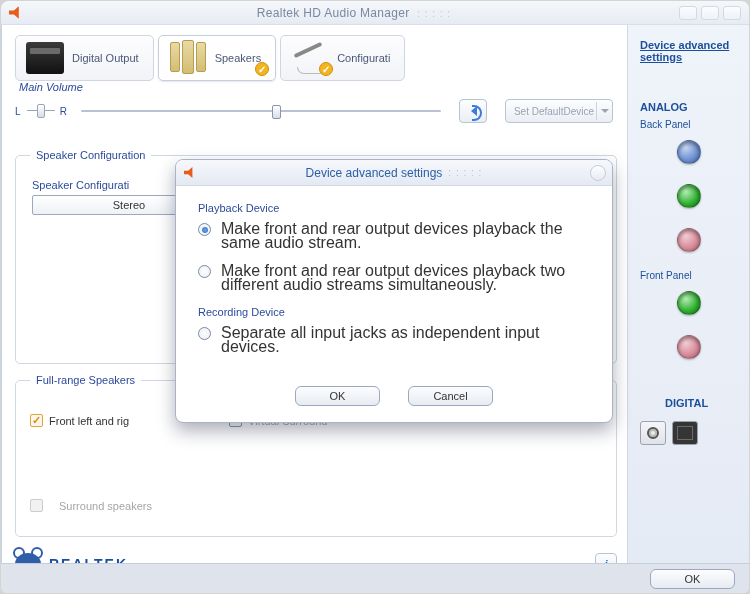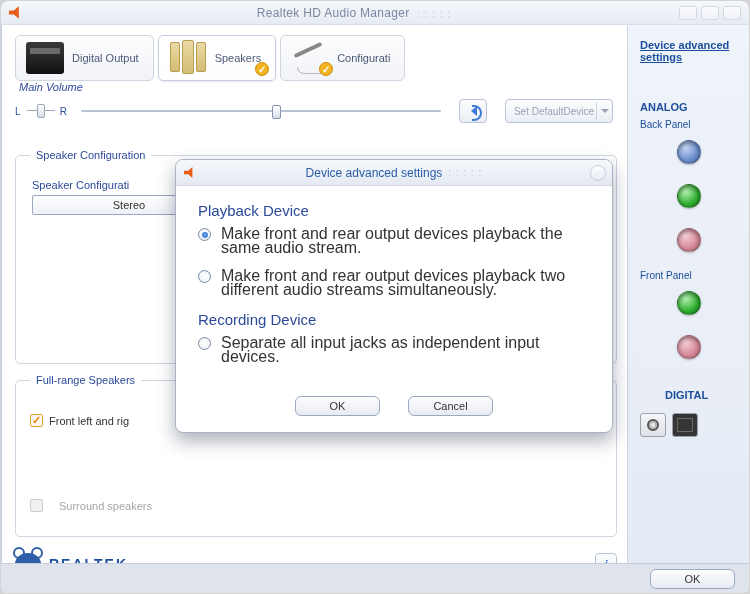--- a/index.html
+++ b/index.html
@@ -295,21 +295,21 @@
     position:absolute; left:8px;
     width:12px;height:12px;background:#e95b1b;
     clip-path: polygon(0 35%,35% 35%,70% 5%,70% 95%,35% 65%,0 65%);
   }
   .dlg-title .dots { color:#b6c1d6; letter-spacing:1px; font-size:10px; margin-left:6px;}
   .dlg-close {
     position:absolute; right:6px; width:16px;height:16px;border-radius:50%;
     border:1px solid #c4ccda; background:linear-gradient(#fff,#e7ebf2);
   }
   .dlg-body { padding:12px 22px 8px; color:#333; }
-  .sect { color:#2b4a9a; font-size:15px; margin:4px 0 8px; }
+  .sect { color:#2b4a9a; font-size:11px; margin:4px 0 8px; }
   .radio-row { display:flex; gap:10px; margin:8px 0 14px; align-items:flex-start;}
   .radio {
     width:13px;height:13px;border:1px solid #7b8aa3;border-radius:50%;
     background:radial-gradient(#fff,#e8ecf3);
     flex:0 0 auto; margin-top:1px;
     display:flex;align-items:center;justify-content:center;
   }
   .radio.sel::after {
     content:"";width:6px;height:6px;border-radius:50%;
     background:radial-gradient(#6fa4e6,#2f6bd0);
@@ -444,21 +444,21 @@
 
       <div class="sec-title">ANALOG</div>
       <div style="font-size:10px;color:#1b4f9b;">Back Panel</div>
       <span class="jack blue"></span>
       <span class="jack green"></span>
       <span class="jack pink"></span>
       <div style="font-size:10px;color:#1b4f9b;margin-top:8px;">Front Panel</div>
       <span class="jack green"></span>
       <span class="jack pink"></span>
 
-      <div class="sec-title" style="margin-top:20px;padding-left:25px;">DIGITAL</div>
+      <div class="sec-title" style="margin-top:28px;padding-left:25px;">DIGITAL</div>
       <div class="digital-icons">
         <span class="dg">
             <span class="ring"></span>
           </span>
         <span class="dg toslink"></span>
       </div>
     </div>
   </div>
 
   <div class="win-ok-bar">

